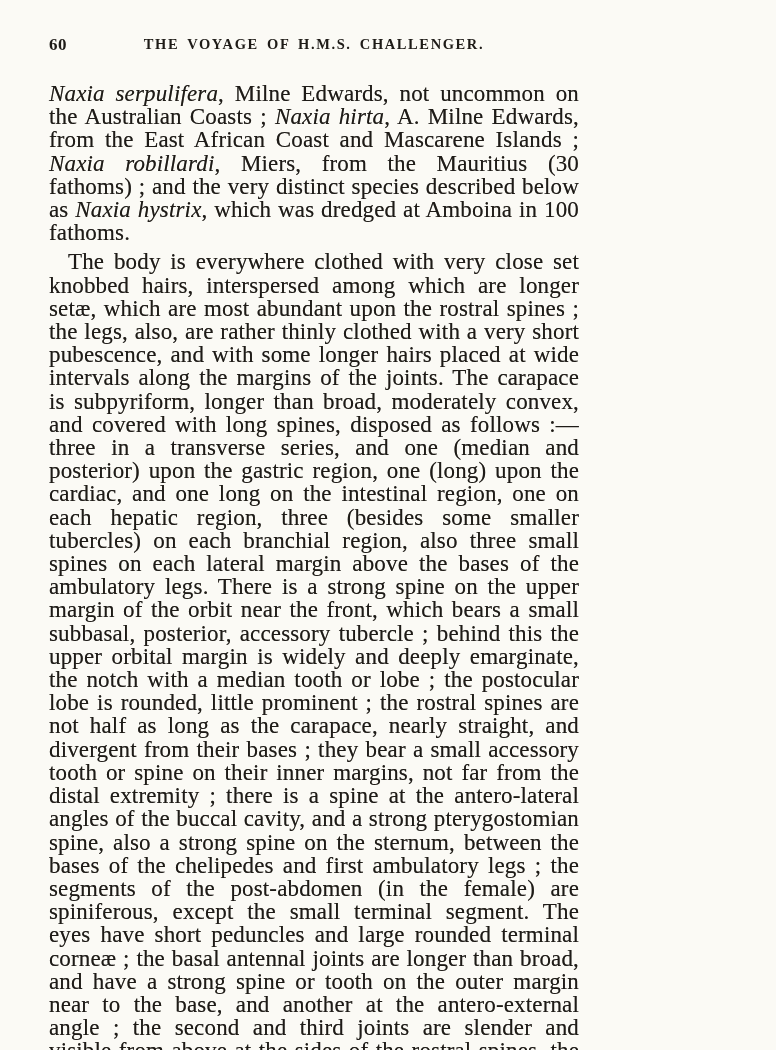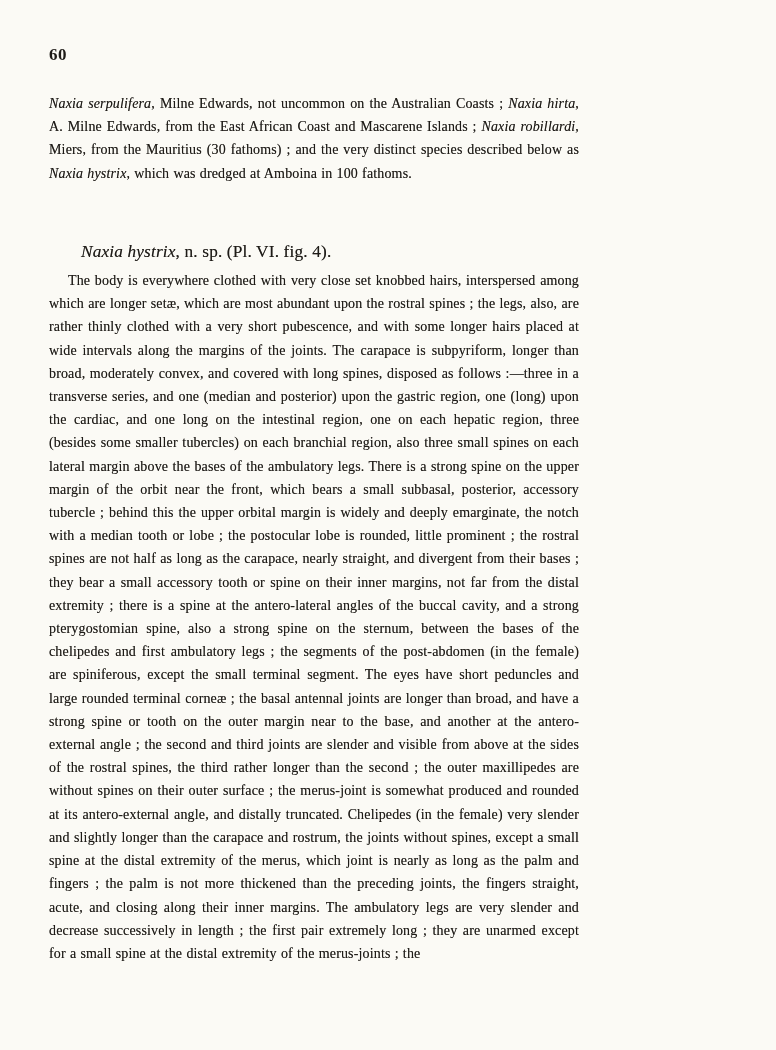--- a/index.html
+++ b/index.html
@@ -6,21 +6,21 @@
   html, body { width: 776px; height: 1050px; }
   body {
     background: #fbfaf5;
     color: #1e1b17;
     font-family: "Liberation Serif", "DejaVu Serif", serif;
     -webkit-font-smoothing: antialiased;
   }
   .page {
     width: 620px;
     height: 1050px;
-    padding: 44px 41px 0 49px;
+    padding: 34px 41px 0 49px;
     overflow: hidden;
     background: #fbfaf5;
   }
   .running-head {
     position: relative;
     height: 22px;
   }
   .page-num {
     position: absolute;
     left: 0;
@@ -34,21 +34,21 @@
     left: 0;
     right: 0;
     top: 2px;
     text-align: center;
     font-weight: bold;
     font-size: 14.5px;
     letter-spacing: 1.6px;
     word-spacing: 3px;
   }
   .para {
-    font-size: 14px;
+    font-size: 23px;
     line-height: 23.2px;
     text-align: justify;
     letter-spacing: 0.15px;
     word-spacing: 0.5px;
     text-shadow: 0 0 0.4px rgba(30, 27, 23, 0.55);
   }
   .para i { font-style: italic; }
   .continuation-para {
     margin-top: 26px;
     text-indent: 0;
@@ -68,21 +68,21 @@
     text-indent: 19px;
   }
 </style>
 </head>
 <body>
 
 <div class="page">
 
   <div class="running-head">
     <span class="page-num">60</span>
+    <span class="running-title">THE VOYAGE OF H.M.S. CHALLENGER.</span>
   </div>
 
   <p class="para continuation-para"><i>Naxia serpulifera</i><span>, Milne Edwards, not uncommon on the Australian Coasts ; </span><i>Naxia hirta</i><span>, A. Milne Edwards, from the East African Coast and Mascarene Islands ; </span><i>Naxia robillardi</i><span>, Miers, from the Mauritius (30 fathoms) ; and the very distinct species described below as </span><i>Naxia hystrix</i><span>, which was dredged at Amboina in 100 fathoms.</span></p>
 
-  <p class="species-heading"><i>Naxia hystrix</i><span>, n. sp. (Pl. VI. fig. 4).</span></p>
 
   <p class="para description-para"><span>The body is everywhere clothed with very close set knobbed hairs, interspersed among which are longer setæ, which are most abundant upon the rostral spines ; the legs, also, are rather thinly clothed with a very short pubescence, and with some longer hairs placed at wide intervals along the margins of the joints.  The carapace is subpyriform, longer than broad, moderately convex, and covered with long spines, disposed as follows :—three in a transverse series, and one (median and posterior) upon the gastric region, one (long) upon the cardiac, and one long on the intestinal region, one on each hepatic region, three (besides some smaller tubercles) on each branchial region, also three small spines on each lateral margin above the bases of the ambulatory legs.  There is a strong spine on the upper margin of the orbit near the front, which bears a small subbasal, posterior, accessory tubercle ;  behind this the upper orbital margin is widely and deeply emarginate, the notch with a median tooth or lobe ;  the postocular lobe is rounded, little prominent ;  the rostral spines are not half as long as the carapace, nearly straight, and divergent from their bases ;  they bear a small accessory tooth or spine on their inner margins, not far from the distal extremity ;  there is a spine at the antero-lateral angles of the buccal cavity, and a strong pterygostomian spine, also a strong spine on the sternum, between the bases of the chelipedes and first ambulatory legs ;  the segments of the post-abdomen (in the female) are spiniferous, except the small terminal segment.  The eyes have short peduncles and large rounded terminal corneæ ;  the basal antennal joints are longer than broad, and have a strong spine or tooth on the outer margin near to the base, and another at the antero-external angle ;  the second and third joints are slender and visible from above at the sides of the rostral spines, the third rather longer than the second ;  the outer maxillipedes are without spines on their outer surface ;  the merus-joint is somewhat produced and rounded at its antero-external angle, and distally truncated.  Chelipedes (in the female) very slender and slightly longer than the carapace and rostrum, the joints without spines, except a small spine at the distal extremity of the merus, which joint is nearly as long as the palm and fingers ;  the palm is not more thickened than the preceding joints, the fingers straight, acute, and closing along their inner margins.  The ambulatory legs are very slender and decrease successively in length ;  the first pair extremely long ;  they are unarmed except for a small spine at the distal extremity of the merus-joints ; the</span></p>
 
 </div>
 
 </body></html>

